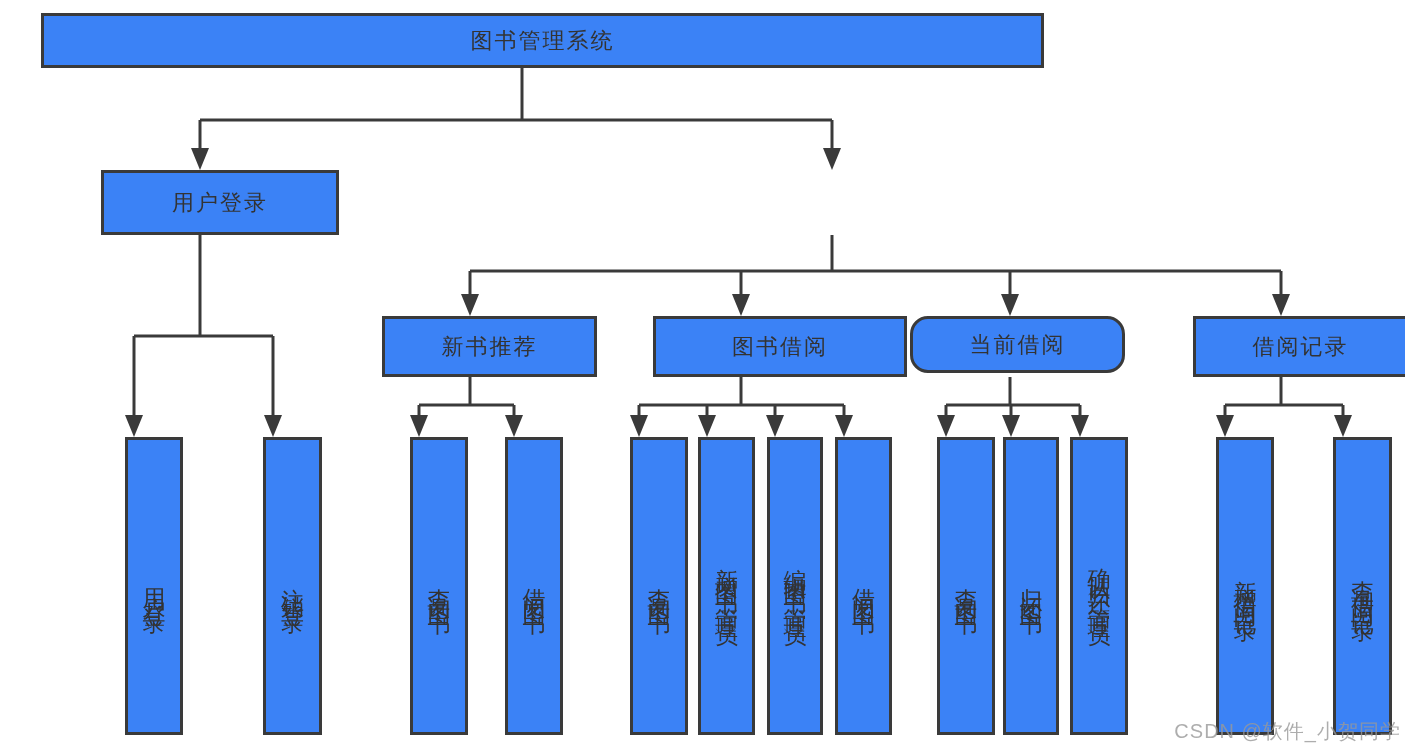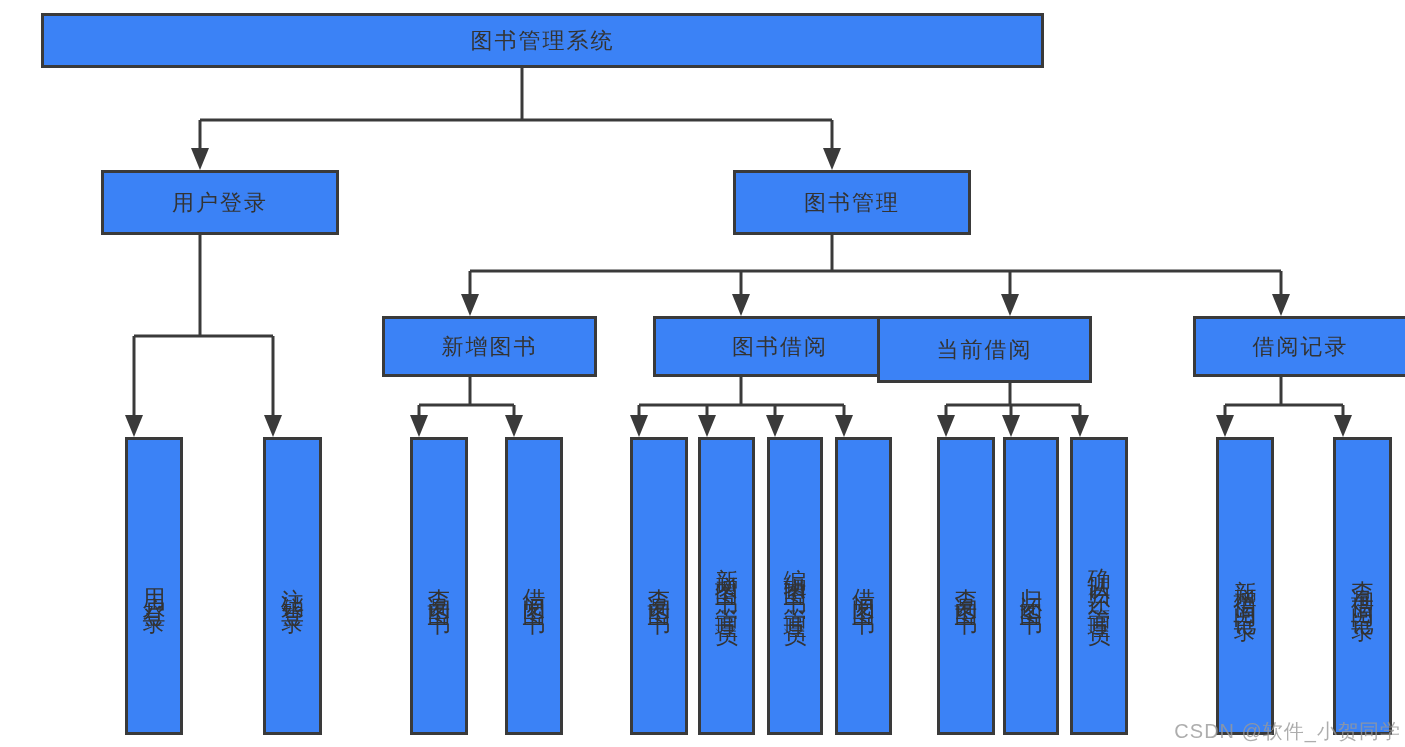--- a/index.html
+++ b/index.html
@@ -31,21 +31,21 @@
   .node.v span{
     writing-mode:vertical-rl;text-orientation:mixed;
     font-size:23px;letter-spacing:8px;line-height:1;
   }
   
   .p-root {left:21px;  top:13px;  width:1003px;height:55px;}
   .p-ulog {left:81px;  top:170px; width:238px; height:65px;}
   .p-bmgt {left:713px; top:170px; width:238px; height:65px;}
   .p-l3-0 {left:362px; top:316px; width:215px; height:61px;}
   .p-l3-1 {left:633px; top:316px; width:254px; height:61px;}
-  .p-l3-2 {left:857px; top:316px; width:215px; height:67px;}
+  .p-l3-2 {left:890px; top:316px; width:215px; height:57px;border-radius:18px;}
   .p-l3-3 {left:1173px;top:316px; width:215px; height:61px;}
   .leafbox{top:437px;height:298px;}
   .p-lf-0 {left:105px; width:58px;}
   .p-lf-1 {left:243px; width:59px;}
   .p-lf-2 {left:390px; width:58px;}
   .p-lf-3 {left:485px; width:58px;}
   .p-lf-4 {left:610px; width:58px;}
   .p-lf-5 {left:678px; width:57px;}
   .p-lf-6 {left:747px; width:56px;}
   .p-lf-7 {left:815px; width:57px;}
@@ -131,26 +131,23 @@
     </g>
   </svg>
 
   <div class="node h p-root">
     <span>图书管理系统</span>
   </div>
 
   <div class="node h p-ulog">
     <span>用户登录</span>
   </div>
-  <div class="node h p-bmgt">
-    <span>图书管理</span>
-  </div>
 
   <div class="node h p-l3-0">
-    <span>新增图书</span>
+    <span>新书推荐</span>
   </div>
   <div class="node h p-l3-1">
     <span>图书借阅</span>
   </div>
   <div class="node h p-l3-2">
     <span>当前借阅</span>
   </div>
   <div class="node h p-l3-3">
     <span>借阅记录</span>
   </div>

